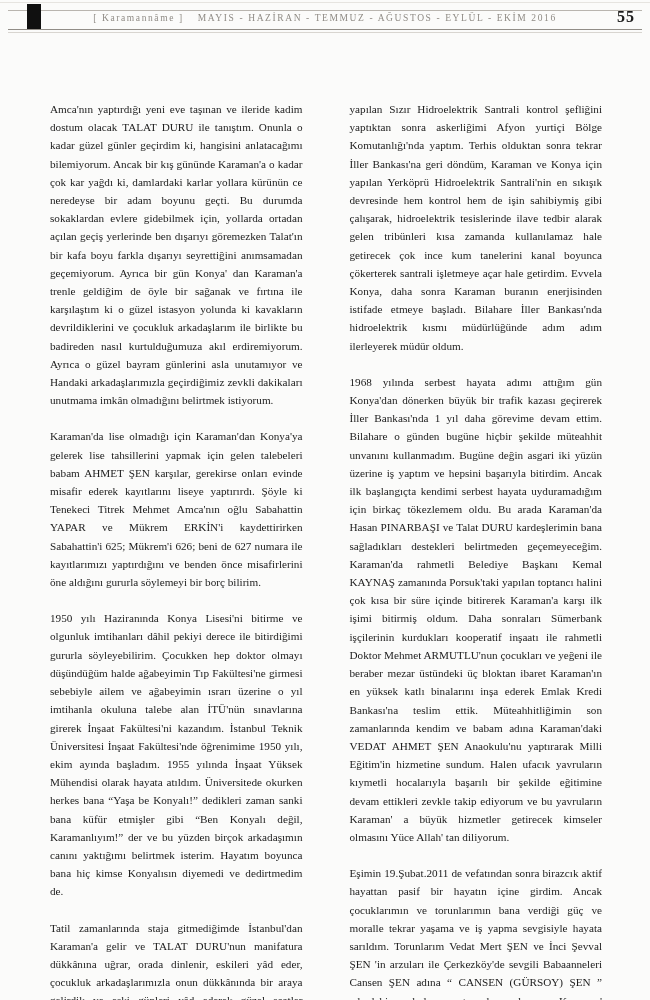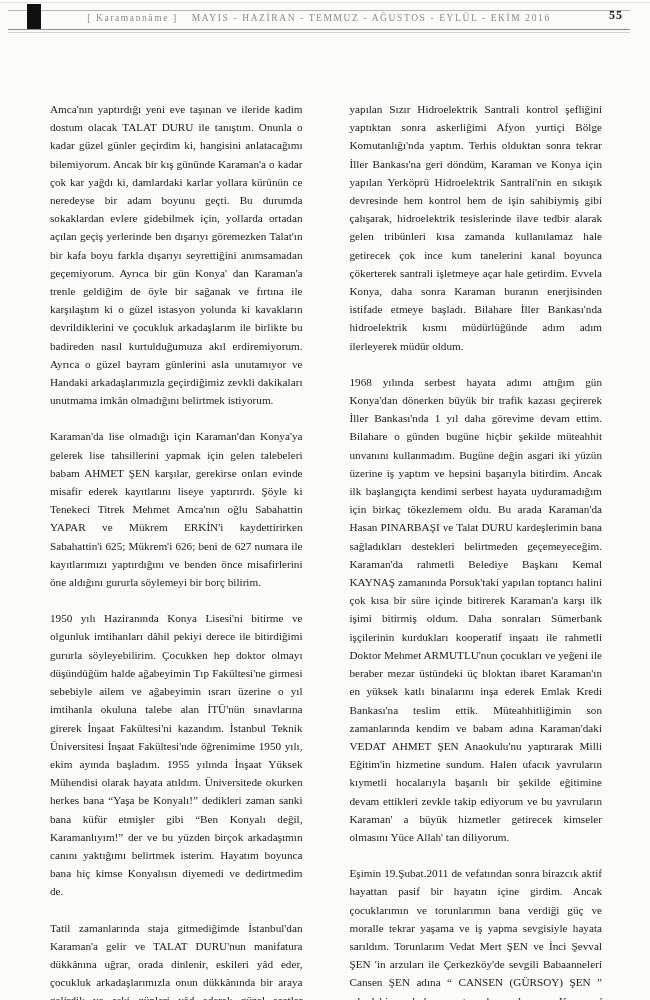--- a/index.html
+++ b/index.html
@@ -18,21 +18,21 @@
     background: #fbfbfa;
   }
   
   .scan-edge-top {
     position: absolute;
     top: 2px; left: 0; right: 0;
     height: 1px;
     background: #e6e4e0;
   }
   
-  .header { position: absolute; top: 0; left: 0; right: 12px; height: 36px; }
+  .header { position: absolute; top: 0; left: 0; right: 0; height: 36px; }
   .rule-top {
     position: absolute; top: 10px; left: 8px; right: 8px;
     height: 1px; background: #b9b5af;
   }
   .rule-bottom-1 {
     position: absolute; top: 29px; left: 8px; right: 8px;
     height: 1px; background: #918d87;
   }
   .rule-bottom-2 {
     position: absolute; top: 32px; left: 8px; right: 8px;
@@ -47,21 +47,21 @@
     position: absolute; top: 13px; left: 60px; right: 60px;
     text-align: center;
     font-size: 9.5px;
     letter-spacing: 1.6px;
     color: #8f8b85;
     white-space: nowrap;
   }
   .header-text .journal { margin-right: 14px; }
   .page-number {
     position: absolute; top: 8px; right: 15px;
-    font-size: 12px;
+    font-size: 16px;
     font-weight: bold;
     color: #1c1c1c;
     letter-spacing: 1px;
   }
   
   .columns {
     position: absolute;
     top: 82px; left: 32px;
     width: 588px;
     display: flex;

